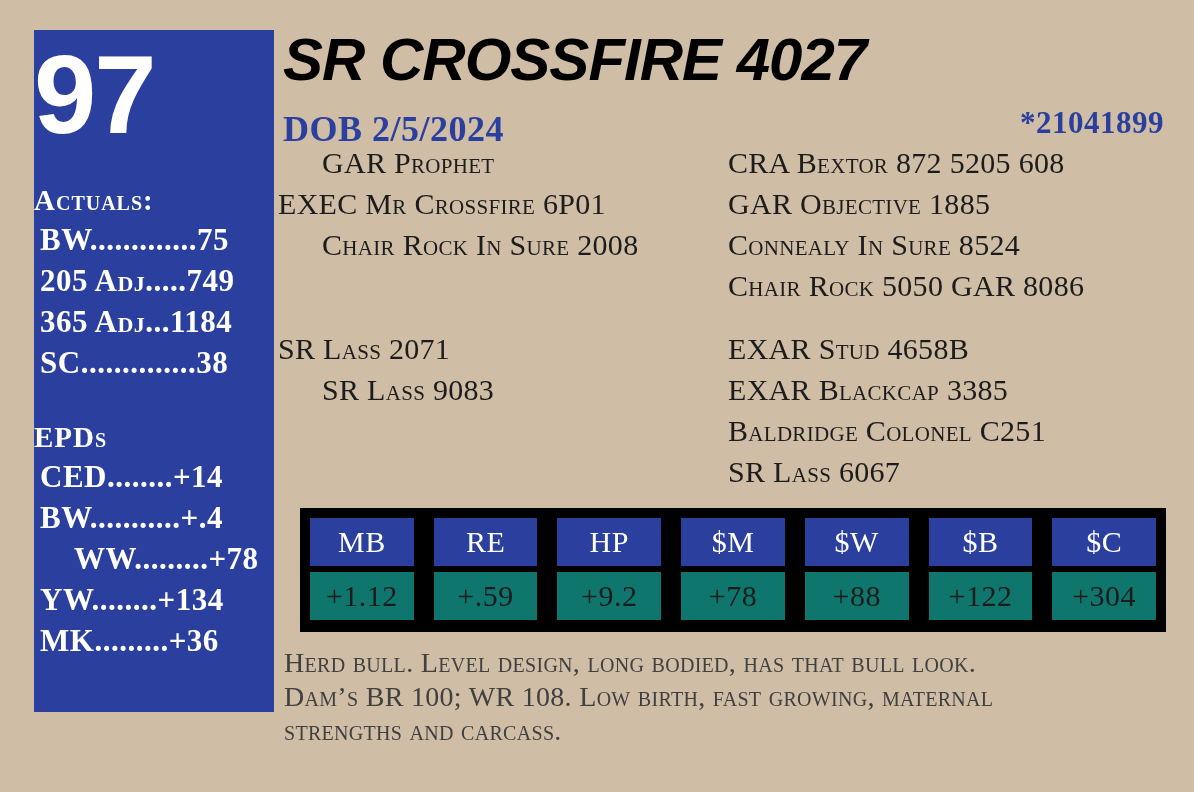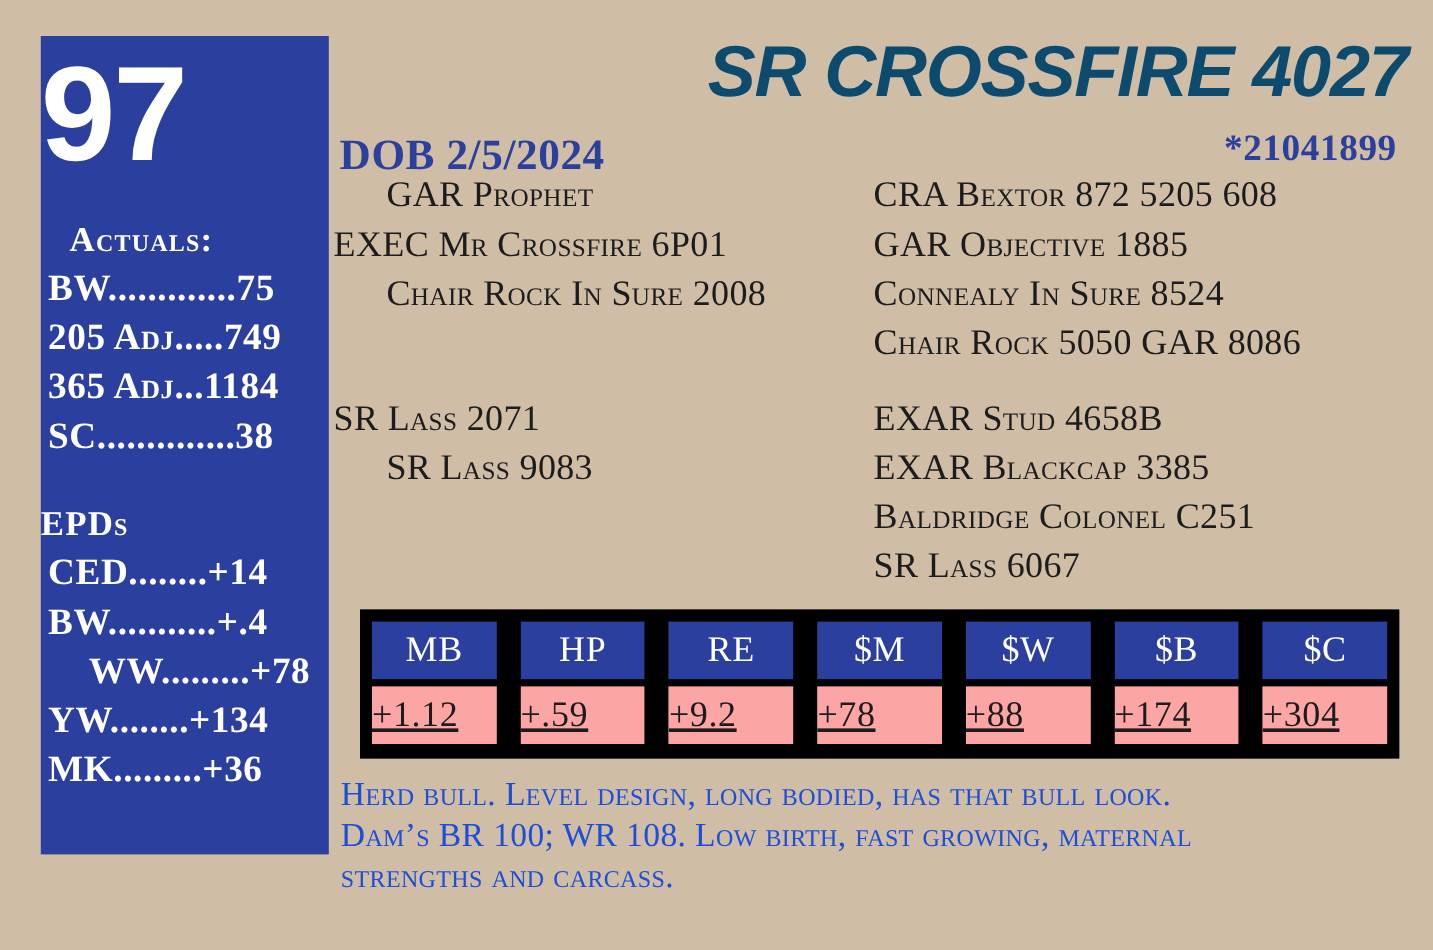--- a/index.html
+++ b/index.html
@@ -62,27 +62,27 @@
     white-space: nowrap;
     padding: 0 6px;
   }
 
   
   .title {
     position: absolute;
     left: 283px;
     top: 28px;
     width: 890px;
-    text-align: right;
+    text-align: left;
     font-family: "Liberation Sans", sans-serif;
     font-weight: bold;
     font-style: italic;
     font-size: 60px;
     line-height: 64px;
-    color: #0c4a6e;
+    color: #000000;
     letter-spacing: -1px;
   }
   .dob {
     position: absolute;
     left: 283px;
     top: 108px;
     font-family: "Liberation Serif", serif;
     font-weight: bold;
     font-size: 36px;
     color: #2b3f9e;
@@ -160,55 +160,55 @@
     color: #ffffff;
     text-align: center;
     font-family: "Liberation Serif", serif;
     font-size: 30px;
     line-height: 48px;
     height: 48px;
     letter-spacing: 0.5px;
   }
   .epd-val-cell {
     flex: 1;
-    background: #fca5a5;
+    background: #0f766e;
     color: #1c1c1c;
+    text-align: center;
     font-family: "Liberation Serif", serif;
     font-size: 30px;
     line-height: 48px;
     height: 48px;
     letter-spacing: 0.5px;
-    text-decoration: underline;
   }
 
   
   .notes {
     position: absolute;
     left: 284px;
     top: 646px;
     width: 890px;
     font-family: "Liberation Serif", serif;
     font-size: 28px;
     line-height: 34px;
-    color: #1d4ed8;
+    color: #404040;
     letter-spacing: 0.3px;
   }
   .notes p {
     margin: 0;
   }
 </style>
 </head>
 <body>
 
 <div class="page">
 
   <div class="left-panel">
     <div class="lot-number">97</div>
 
-    <div class="section-title" style="font-variant: small-caps; margin-left: 24px;">Actuals:</div>
+    <div class="section-title" style="font-variant: small-caps;">Actuals:</div>
     <div>
       <div class="stat-row" style="font-variant: small-caps;">
         <span>BW</span><span>.............</span><span>75</span>
       </div>
       <div class="stat-row" style="font-variant: small-caps;">
         <span>205 Adj.</span><span>....</span><span>749</span>
       </div>
       <div class="stat-row" style="font-variant: small-caps;">
         <span>365 Adj.</span><span>..</span><span>1184</span>
       </div>
@@ -260,34 +260,34 @@
       <div class="ped-line" style="font-variant: small-caps;">EXAR Stud 4658B</div>
       <div class="ped-line" style="font-variant: small-caps;">EXAR Blackcap 3385</div>
       <div class="ped-line" style="font-variant: small-caps;">Baldridge Colonel C251</div>
       <div class="ped-line" style="font-variant: small-caps;">SR Lass 6067</div>
     </div>
   </div>
 
   <div class="epd-table">
     <div class="epd-row">
       <div class="epd-head-cell">MB</div>
+      <div class="epd-head-cell">RE</div>
       <div class="epd-head-cell">HP</div>
-      <div class="epd-head-cell">RE</div>
       <div class="epd-head-cell">$M</div>
       <div class="epd-head-cell">$W</div>
       <div class="epd-head-cell">$B</div>
       <div class="epd-head-cell">$C</div>
     </div>
     <div class="epd-row">
       <div class="epd-val-cell">+1.12</div>
       <div class="epd-val-cell">+.59</div>
       <div class="epd-val-cell">+9.2</div>
       <div class="epd-val-cell">+78</div>
       <div class="epd-val-cell">+88</div>
-      <div class="epd-val-cell">+174</div>
+      <div class="epd-val-cell">+122</div>
       <div class="epd-val-cell">+304</div>
     </div>
   </div>
 
   <div class="notes">
     <p style="font-variant: small-caps;">Herd bull. Level design, long bodied, has that bull look.</p>
     <p style="font-variant: small-caps;">Dam’s BR 100; WR 108. Low birth, fast growing, maternal</p>
     <p style="font-variant: small-caps;">strengths and carcass.</p>
   </div>
 

